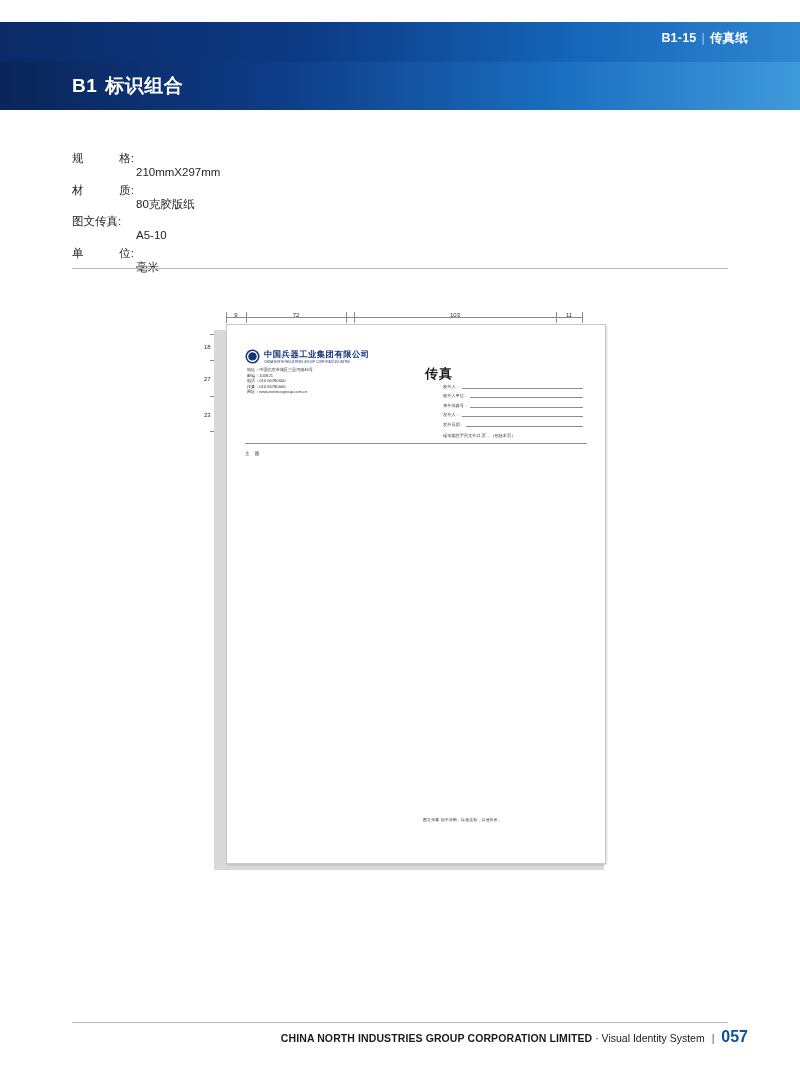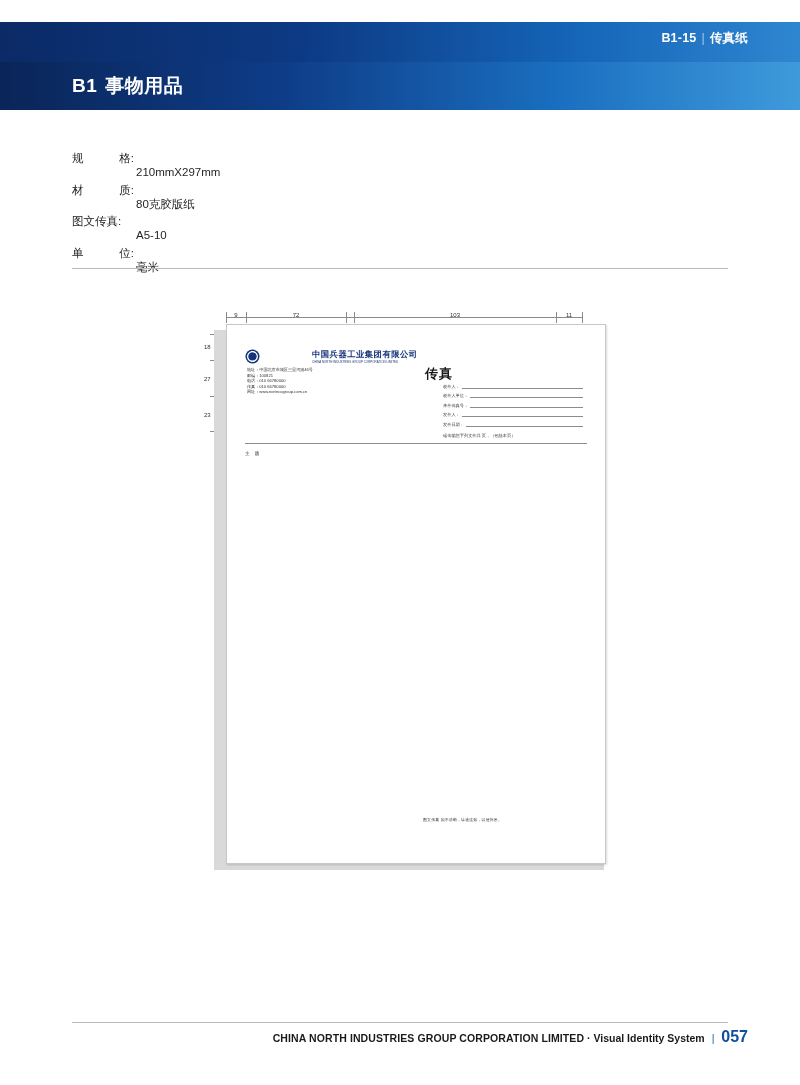--- a/index.html
+++ b/index.html
@@ -73,21 +73,21 @@
     position:absolute;left:18px;top:30px;width:390px;height:540px;
     background:#d9d9d9;
   }
   .paper{
     position:absolute;left:30px;top:24px;width:378px;height:538px;
     background:#ffffff;border:1px solid #c8c8c8;
     box-shadow:1px 1px 2px rgba(0,0,0,.15);
   }
 
   
-  .lh-logo{position:absolute;left:18px;top:24px;display:flex;align-items:center;gap:48px;}
+  .lh-logo{position:absolute;left:18px;top:24px;display:flex;align-items:center;}
   .lh-logo svg{display:block;}
   .lh-logo-text{margin-left:4px;}
   .lh-cn{
     font-size:8.3px;font-weight:bold;color:#13337a;letter-spacing:.5px;
     line-height:9px;white-space:nowrap;
   }
   .lh-en{
     font-size:2.9px;color:#13337a;letter-spacing:.05px;line-height:4px;
     white-space:nowrap;margin-top:1px;
   }
@@ -123,36 +123,36 @@
 
   
   .bottom-rule{
     position:absolute;left:72px;top:1022px;width:656px;height:1px;background:#b9b9b9;
   }
   .footer{
     position:absolute;right:52px;top:1028px;height:18px;line-height:18px;
     font-size:10.5px;color:#1a1a1a;white-space:nowrap;
   }
   .footer .brand{font-weight:bold;letter-spacing:.1px;}
-  .footer .sub{font-weight:bold;}
+  .footer .sub{font-weight:normal;}
   .footer .bar{color:#1a5fae;margin:0 4px;}
   .footer .pageno{color:#0e4f9e;font-weight:bold;font-size:16px;}
 </style>
 </head>
 <body>
 
 <div class="top-bar">
   <div class="top-bar-text">
     <span>B1-15</span><span class="sep">|</span><span>传真纸</span>
   </div>
 </div>
 
 <div class="title-bar">
   <div class="title-bar-text">
-    <span class="code">B1</span><span>事物用品</span>
+    <span class="code">B1</span><span>标识组合</span>
   </div>
 </div>
 
 <div class="specs">
   <div class="spec-row">
     <span class="spec-label">
       <span>规</span>
       <span>格:</span>
     </span>
     <span class="spec-value">210mmX297mm</span>

